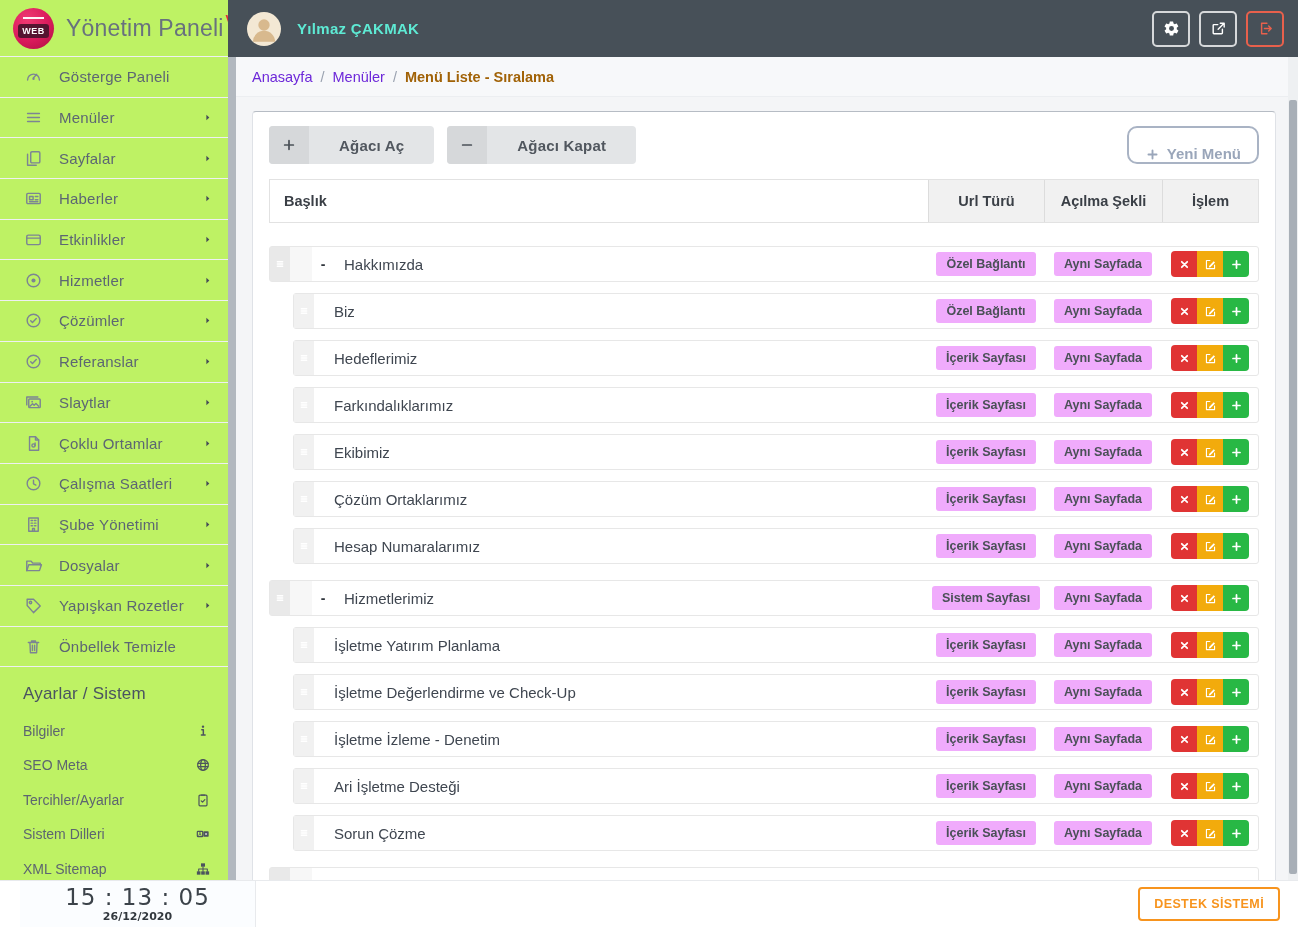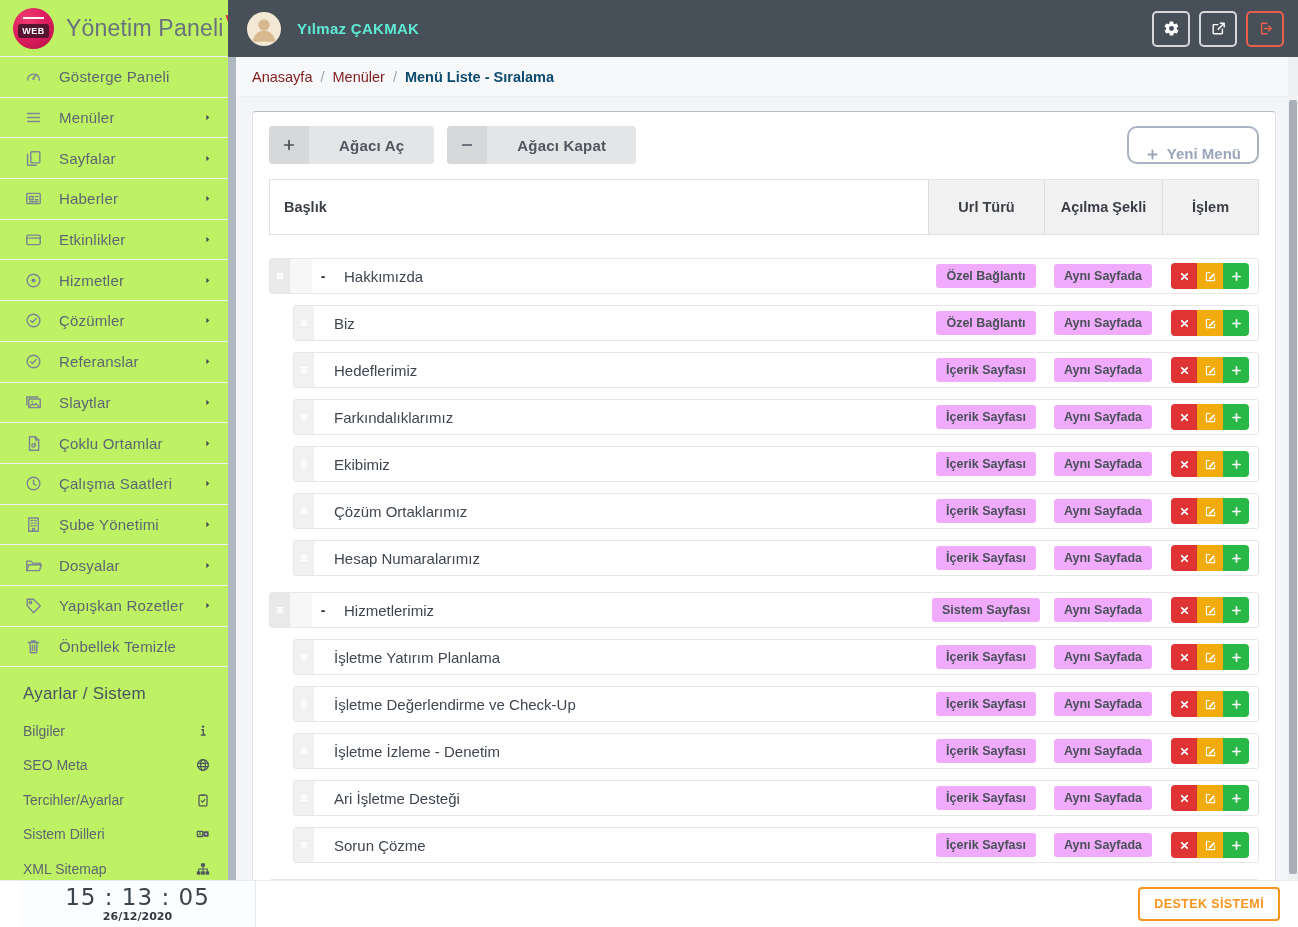--- a/index.html
+++ b/index.html
@@ -41,35 +41,35 @@
   .tb-btn.danger { border-color:var(--logout_red); color:var(--logout_red); }
 
   .below { flex:1; display:flex; min-height:0; }
   .side-scroll { width:8px; background:#b2b8bf; flex:none; }
   .main { flex:1; display:flex; flex-direction:column; background:#f4f5f7; min-width:0; overflow:hidden; }
   .vscroll { width:10px; background:#eef0f2; position:relative; flex:none; }
   .vscroll .thumb { position:absolute; top:43px; left:1px; right:1px; bottom:6px; background:#a8afb7; border-radius:2px; }
 
   .breadcrumb { height:40px; background:#f7f8fa; border-bottom:1px solid #eceef1; display:flex; align-items:center;
     padding-left:16px; font-size:14.5px; flex:none; }
-  .crumb { color:#7f1d1d; cursor:pointer; }
+  .crumb { color:#6d28d9; cursor:pointer; }
   .sep { color:#9aa2b0; margin:0 8px; }
-  .crumb-current { color:#0c4a6e; font-weight:bold; }
+  .crumb-current { color:#a16207; font-weight:bold; }
 
   .content { flex:1; padding:14px 12px 0 16px; overflow:hidden; }
   .card { background:#fff; border:1px solid #dfe2e7; border-top-color:#b6bcc4; border-radius:4px; padding:14px 16px 0; height:1200px; }
 
   .toolbar { display:flex; align-items:center; margin-bottom:15px; }
   .btn-gray { display:flex; align-items:center; height:38px; background:#e3e5e7; border-radius:4px; overflow:hidden; margin-right:13px; cursor:pointer; }
   .btn-gray .ic { width:40px; align-self:stretch; background:#d6d8da; color:#4b5158; display:flex; align-items:center; justify-content:center; }
   .btn-gray .lbl { padding:0 30px; font-weight:bold; font-size:15px; color:#51575f; letter-spacing:.2px; }
   .btn-new { margin-left:auto; display:flex; align-items:flex-end; gap:7px; height:38px; padding:0 16px; background:#fff;
     border:2px solid #a9b3c4; border-radius:10px; color:#9aa6ba; font-weight:bold; font-size:15px; cursor:pointer; }
 
-  .thead { display:flex; border:1px solid #e2e2e2; height:56px; margin-bottom:23px; }
+  .thead { display:flex; border:1px solid #e2e2e2; height:44px; margin-bottom:23px; }
   .th { display:flex; align-items:center; justify-content:center; text-align:center; background:#f1f1f1;
     border-left:1px solid #dcdcdc; font-weight:bold; font-size:14.5px; color:#3a3f46; line-height:1.15; }
   .th.title { flex:1; justify-content:flex-start; background:#fff; border-left:none; padding-left:14px; }
   .w-url { width:116px; } .w-open { width:118px; } .w-act { width:96px; }
 
   .row-item { display:flex; align-items:center; height:36px; background:#fff; border:1px solid #e7e7e7;
     border-radius:3px; margin-bottom:11px; }
   .row-item.lvl1 { margin-left:24px; }
   .row-item.gap-top { margin-top:16px; }
   .handle { width:20px; align-self:stretch; background:#e9e9e9; color:#fff; display:flex; align-items:center; justify-content:center; cursor:grab; flex:none; }

